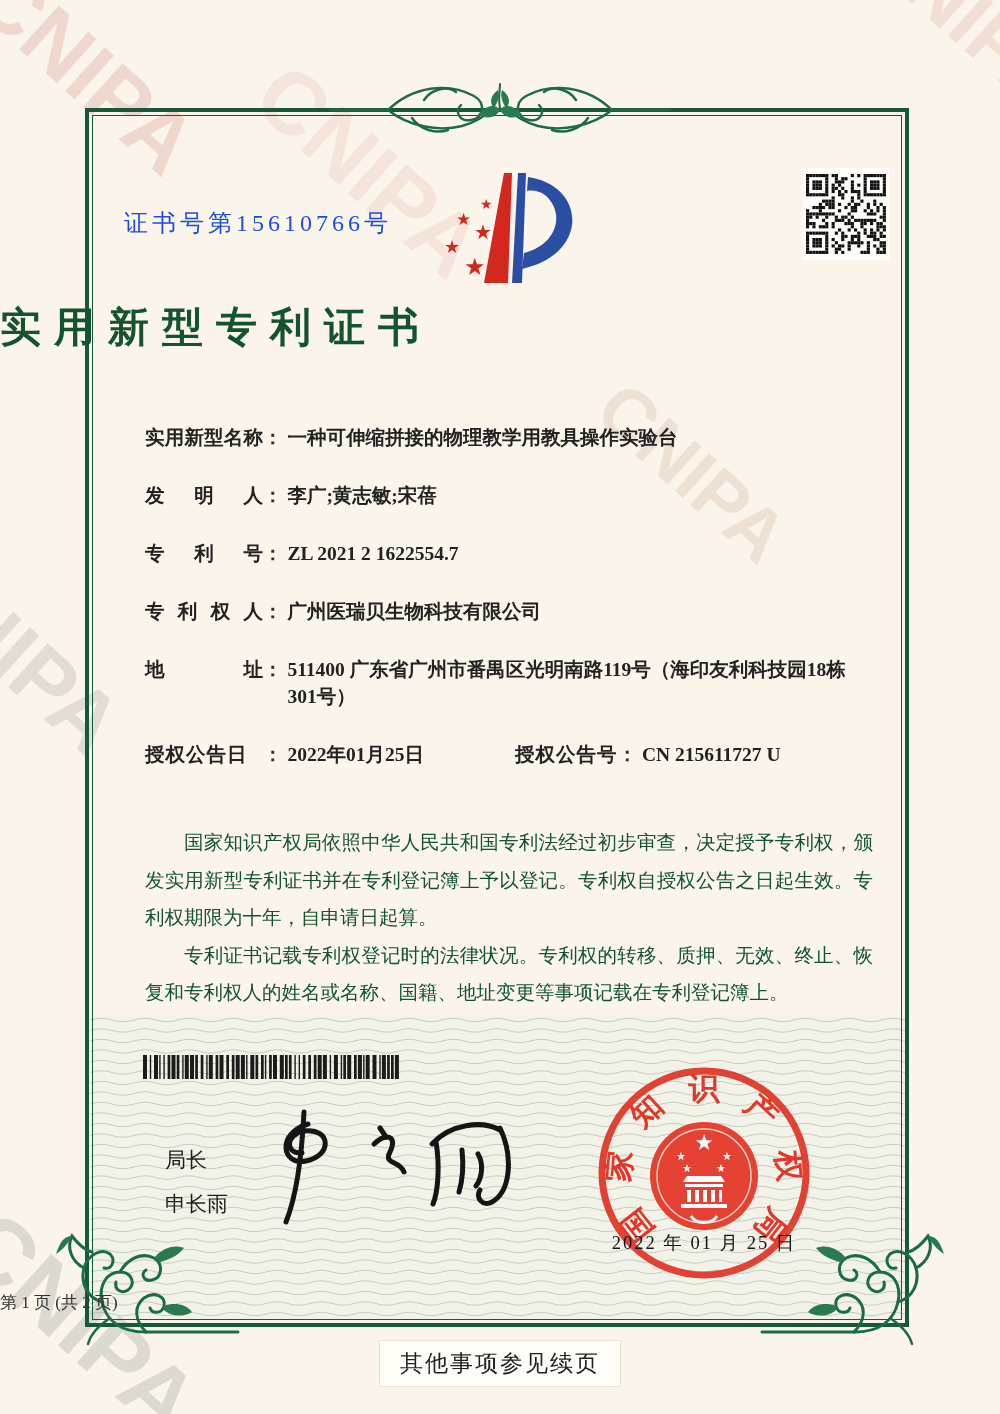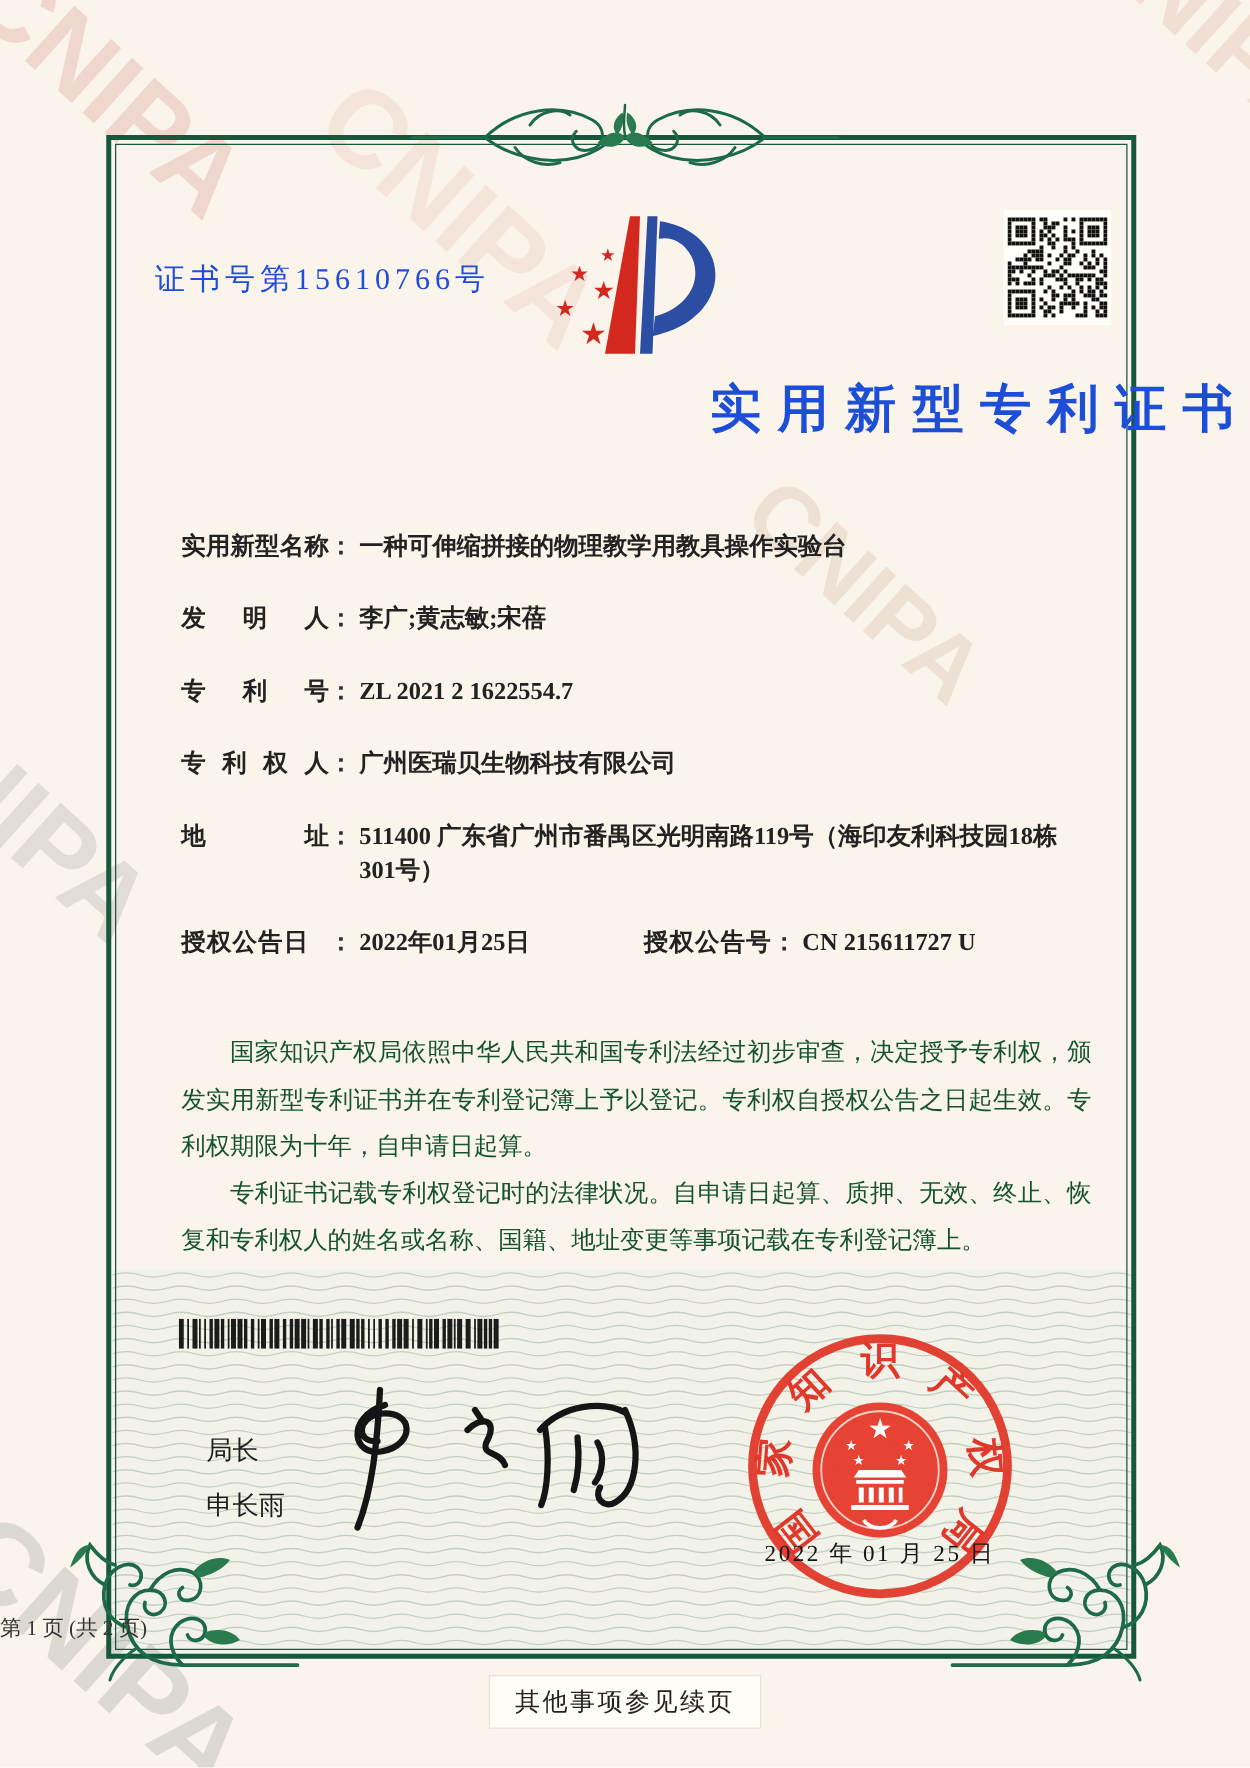--- a/index.html
+++ b/index.html
@@ -33,22 +33,22 @@
   .wm2{ left:845px; top:-30px;  font-size:80px; color:rgba(216,148,138,.22); transform:rotate(42deg);}
   .wm3{ left:580px; top:430px;  font-size:74px; color:rgba(190,160,135,.22); transform:rotate(42deg);}
   .wm4{ left:-120px; top:600px; font-size:86px; color:rgba(150,150,148,.25); transform:rotate(42deg);}
   .wm5{ left:-60px; top:1270px; font-size:92px; color:rgba(150,155,148,.30); transform:rotate(42deg);}
   .wm6{ left:235px; top:120px;  font-size:88px; color:rgba(216,148,138,.16); transform:rotate(42deg);}
   
   .cert-no{ position:absolute; left:124px; top:166px; font-size:24px; letter-spacing:4px; color:#1d4ed8;margin-top:41px;}
   .logo{ position:absolute; left:418px; top:163px; width:168px; height:140px;}
   .qr{ position:absolute; left:803px; top:168px; width:86px; height:92px; background:#fffefb; padding:3px; box-sizing:border-box;}
   .title{
-    position:absolute; left:0; right:0; top:300px; text-align:right;
-    font-size:41px; font-weight:bold; letter-spacing:13px; color:#1d4ed8;padding-left:13px;
+    position:absolute; left:0; right:0; top:300px; text-align:left;
+    font-size:41px; font-weight:bold; letter-spacing:13px; color:#14532d;
   }
   
   .fields{ position:absolute; left:145px; top:424px; width:730px; font-size:19.5px; line-height:27px;}
   .frow{ margin-bottom:31px; position:relative;font-weight:bold;}
   .flabel{
     display:inline-block; width:118px; text-align:justify; text-align-last:justify;
     vertical-align:top; color:#222;
   }
   .frow.tight .flabel{ text-align-last:left; letter-spacing:1px;}
   .fcolon{ vertical-align:top; }
@@ -67,21 +67,21 @@
   .signature{ position:absolute; left:252px; top:1104px; width:290px; height:126px;}
   .seal{ position:absolute; left:595px; top:1064px; width:218px; height:218px;}
   .seal-date{
     position:absolute; left:595px; top:1230px; width:218px; text-align:center;
     font-size:18.5px; letter-spacing:2px; color:#141414;
   }
   .page-info{ position:absolute; left:0; right:0; top:1291px; text-align:left; font-size:17px; color:#333;}
   .note-box{
     position:absolute; left:50%; top:1340px; transform:translateX(-50%);
     background:#fffdf7; border:1px solid #e9e3d3; padding:7px 20px;
-    font-size:20px; letter-spacing:2px; color:#222;
+    font-size:23px; letter-spacing:2px; color:#222;
   }
 </style>
 </head>
 <body>
 
 <div class="page">
 
   <svg class="waves" id="waves-svg" viewBox="0 0 815 308">
       <rect width="815" height="308" fill="#edf0e6" opacity="0.55"></rect>
       <path d="M0,4.0 q11,-3.4 22,0 q11,3.4 22,0 q11,-3.4 22,0 q11,3.4 22,0 q11,-3.4 22,0 q11,3.4 22,0 q11,-3.4 22,0 q11,3.4 22,0 q11,-3.4 22,0 q11,3.4 22,0 q11,-3.4 22,0 q11,3.4 22,0 q11,-3.4 22,0 q11,3.4 22,0 q11,-3.4 22,0 q11,3.4 22,0 q11,-3.4 22,0 q11,3.4 22,0 q11,-3.4 22,0 q11,3.4 22,0 q11,-3.4 22,0 q11,3.4 22,0 q11,-3.4 22,0 q11,3.4 22,0 q11,-3.4 22,0 q11,3.4 22,0 q11,-3.4 22,0 q11,3.4 22,0 q11,-3.4 22,0 q11,3.4 22,0 q11,-3.4 22,0 q11,3.4 22,0 q11,-3.4 22,0 q11,3.4 22,0 q11,-3.4 22,0 q11,3.4 22,0 q11,-3.4 22,0 q11,3.4 22,0" fill="none" stroke="#c3cfbf" stroke-width="1"></path>
@@ -508,21 +508,21 @@
       <span class="fvalue">2022年01月25日</span>
       <span class="fpair2">
         <span class="flabel">授权公告号</span><span class="fcolon">：</span>
         <span class="fvalue">CN 215611727 U</span>
       </span>
     </div>
   </div>
 
   <div class="body-text">
     <p>国家知识产权局依照中华人民共和国专利法经过初步审查，决定授予专利权，颁发实用新型专利证书并在专利登记簿上予以登记。专利权自授权公告之日起生效。专利权期限为十年，自申请日起算。</p>
-    <p>专利证书记载专利权登记时的法律状况。自申请日起算、质押、无效、终止、恢复和专利权人的姓名或名称、国籍、地址变更等事项记载在专利登记簿上。</p>
+    <p>专利证书记载专利权登记时的法律状况。专利权的转移、质押、无效、终止、恢复和专利权人的姓名或名称、国籍、地址变更等事项记载在专利登记簿上。</p>
   </div>
 
   <svg class="barcode" id="barcode-svg" viewBox="0 0 260 24" preserveAspectRatio="none">
       <rect x="0" y="0" width="4" height="24" fill="#1b1b1b"></rect>
       <rect x="6.800000000000001" y="0" width="1.4" height="24" fill="#1b1b1b"></rect>
       <rect x="11" y="0" width="4" height="24" fill="#1b1b1b"></rect>
       <rect x="16.2" y="0" width="1.4" height="24" fill="#1b1b1b"></rect>
       <rect x="20.4" y="0" width="1.4" height="24" fill="#1b1b1b"></rect>
       <rect x="24.599999999999998" y="0" width="2.7" height="24" fill="#1b1b1b"></rect>
       <rect x="28.5" y="0" width="4" height="24" fill="#1b1b1b"></rect>

